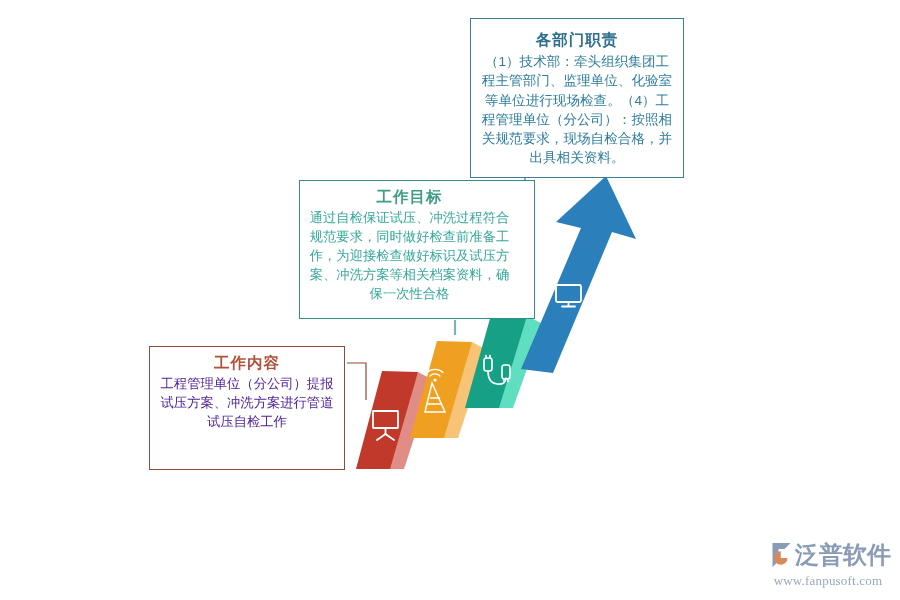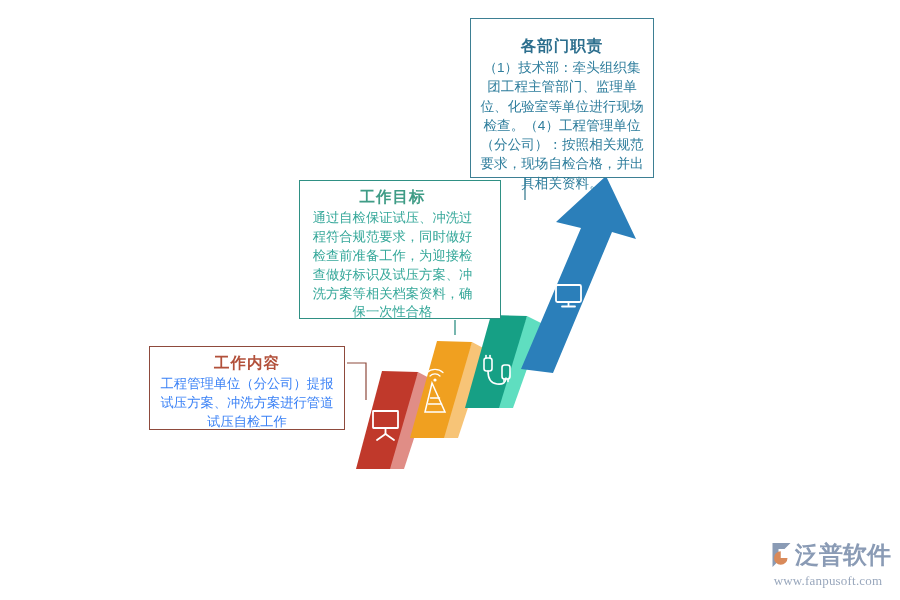--- a/index.html
+++ b/index.html
@@ -46,57 +46,57 @@
   }
   .callout .c-body {
     display: block;
     white-space: pre-line;
   }
 
   
   #box-dept {
     left: 470px;
     top: 18px;
-    width: 184px;
+    width: 214px;
     height: 160px;
     border: 1.5px solid #3d7f93;
     color: #2e7a99;
-    padding: 16px 8px 4px 8px;
+    padding: 10px 8px 4px 8px;
     font-size: 13.5px;
   }
   #box-dept .c-title { font-size: 15.5px; color: #2d6f8e; }
   #box-dept .c-body { font-size: 13.6px; color: #2e7d9c; }
 
   
   #box-goal {
     left: 299px;
     top: 180px;
-    width: 202px;
+    width: 236px;
     height: 139px;
     border: 1.5px solid #2f9084;
     color: #2aa08e;
     padding: 5px 22px 4px 7px;
     font-size: 13.2px;
   }
   #box-goal .c-title { font-size: 15.5px; color: #3f9c86; }
   #box-goal .c-body { font-size: 13.3px; color: #36a89a; }
 
   
   #box-content {
     left: 149px;
     top: 346px;
     width: 196px;
-    height: 84px;
+    height: 124px;
     border: 1.3px solid #8e4a3c;
     color: #b5543b;
     padding: 5px 7px 4px 7px;
     font-size: 13.2px;
   }
   #box-content .c-title { font-size: 15.5px; color: #b2503a; }
-  #box-content .c-body { font-size: 13.3px; color: #3b82f6; }
+  #box-content .c-body { font-size: 13.3px; color: #4c1d95; }
 
   
   #logo {
     position: absolute;
     left: 762px;
     top: 536px;
     width: 132px;
     height: 56px;
     display: flex;
     flex-direction: column;

